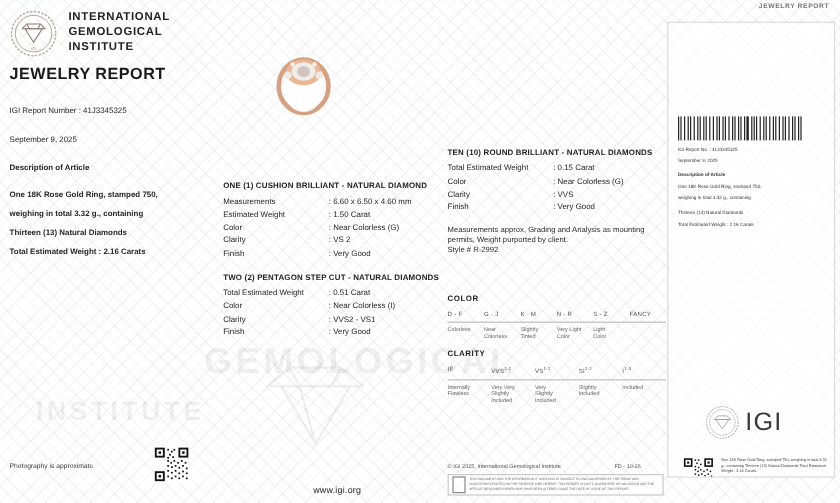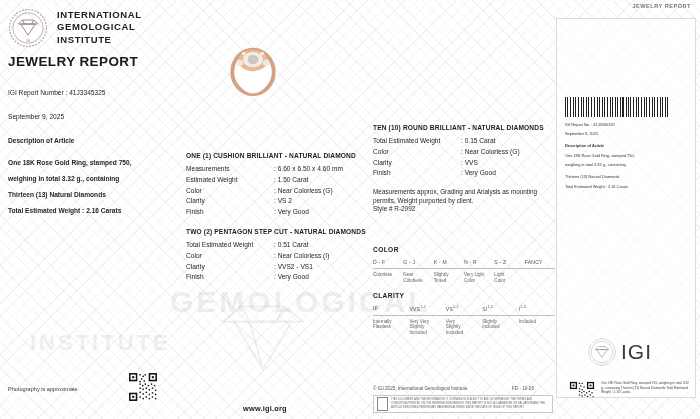--- a/index.html
+++ b/index.html
@@ -114,21 +114,21 @@
   .m1{top:103px;} .m2{top:112px;} .m3{top:124px;}
   .m4{top:134px;} .m5{top:143px;} .m6{top:155px;} .m7{top:165px;}
   .mini-igi{position:absolute;left:30px;top:318px;display:flex;align-items:center;gap:4px;}
   .mini-igi-text{font-size:21px;font-weight:400;letter-spacing:1px;color:#3a3a3a;}
   .mini-qr{position:absolute;left:12px;top:362px;width:26px;height:26px;}
   .mini-foot{position:absolute;left:44px;top:362px;width:88px;font-size:3.2px;line-height:4.6px;color:#444;}
 
   
   .qr-main{position:absolute;left:128px;top:372px;width:30px;height:30px;}
   .photo-note{position:absolute;left:8px;top:386px;font-size:5.6px;color:#3a3a3a;}
-  .www{position:absolute;left:243px;top:404px;font-size:7.4px;font-weight:700;color:#222;letter-spacing:.2px;}
+  .www{position:absolute;left:261px;top:404px;font-size:7.4px;font-weight:400;color:#222;letter-spacing:.2px;}
   .copy{position:absolute;left:373px;top:386px;font-size:4.6px;color:#555;}
   .fd{position:absolute;left:512px;top:386px;font-size:4.6px;color:#555;}
   .disclaim{
     position:absolute;left:373px;top:395px;width:180px;height:18px;
     border:1px solid #c9c9c9;display:flex;align-items:center;gap:3px;padding:0 3px;
     box-sizing:border-box;background:rgba(255,255,255,.6);
   }
   .disclaim-ico{width:9px;height:12px;border:1px solid #888;flex:0 0 9px;}
   .disclaim-tx{font-size:2.7px;line-height:3.7px;color:#666;}
 </style>

